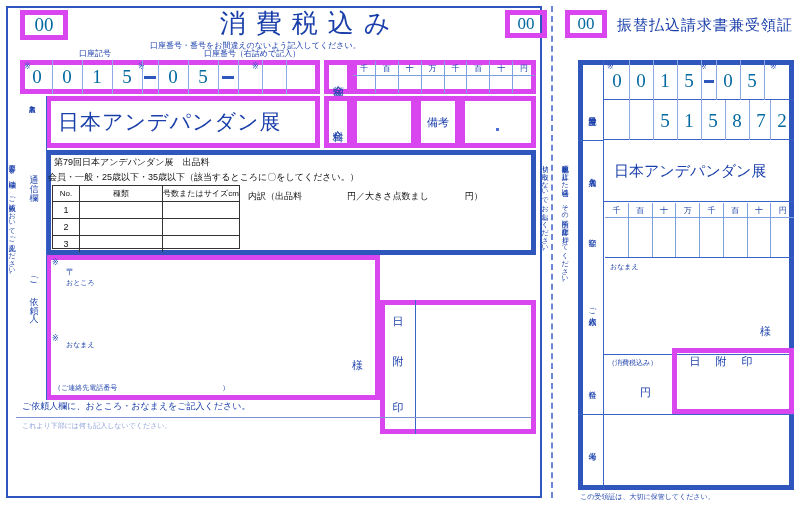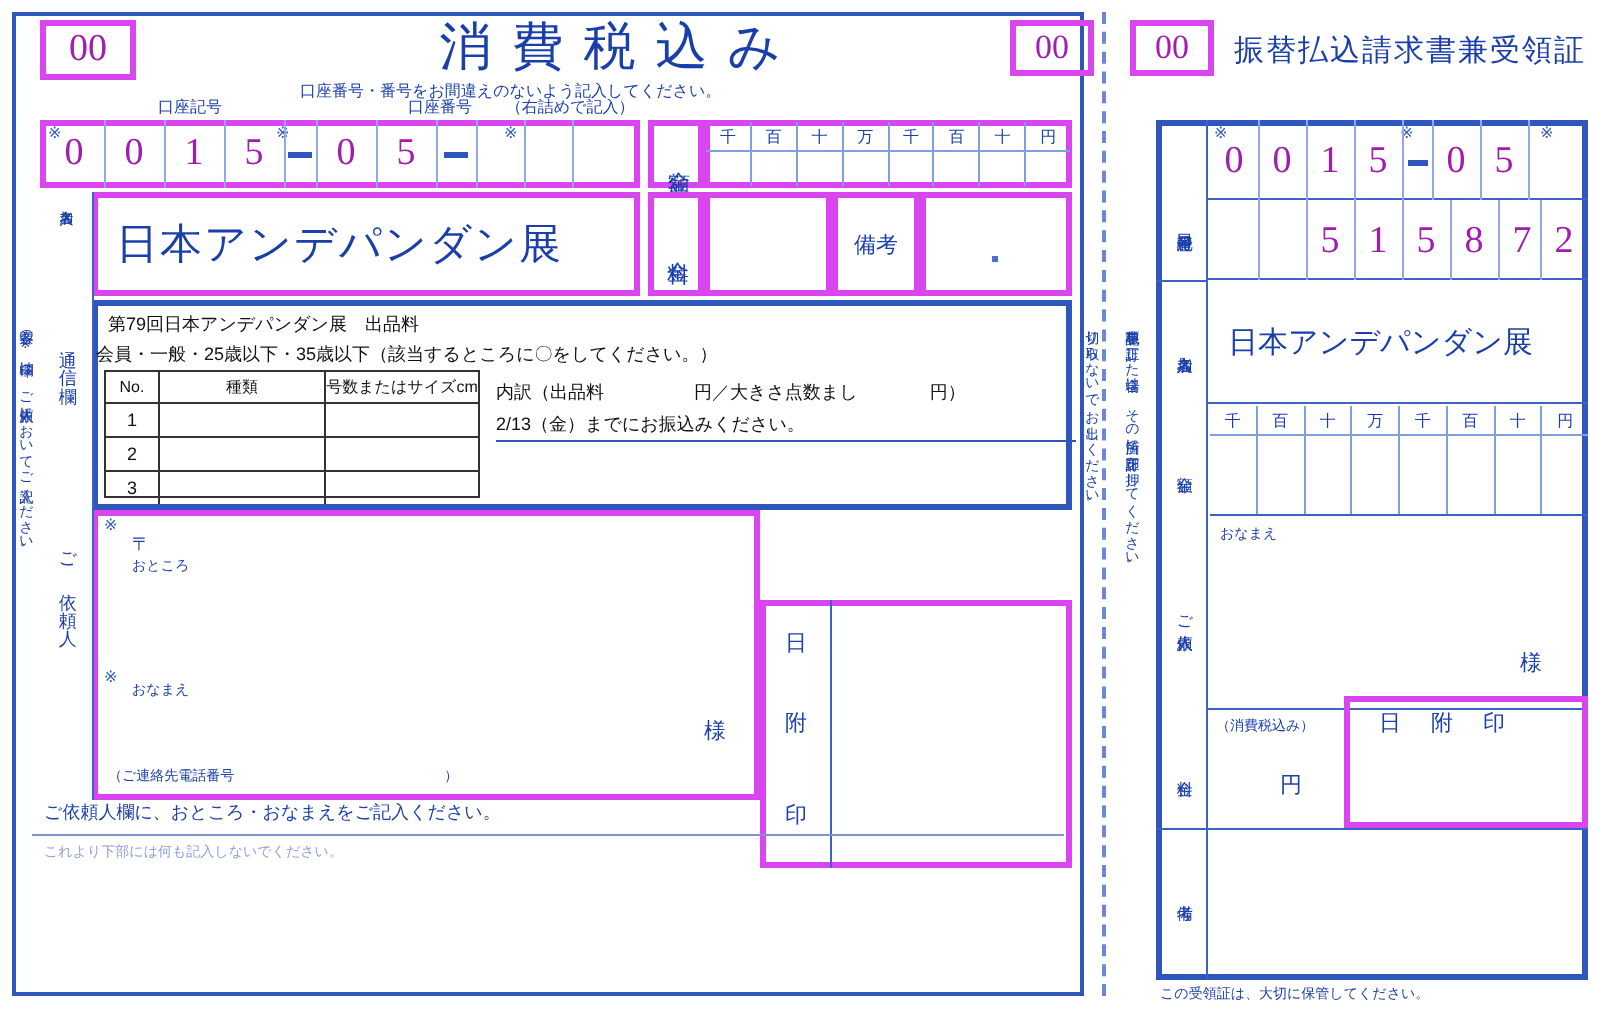--- a/index.html
+++ b/index.html
@@ -2,33 +2,33 @@
 <html><head>
 <meta charset="utf-8">
 <style>
   html,body{margin:0;padding:0;background:#fff;}
   body{width:800px;height:505px;overflow:hidden;font-family:"Liberation Sans","DejaVu Sans",sans-serif;color:#1a3faa;}
   #sheet{position:relative;width:800px;height:505px;}
 
   
   .abs{position:absolute;box-sizing:border-box;}
 
-  .bx{border:3px solid #d946ef;}
+  .bx{border:5px solid #d946ef;}
   .bx2{border:2px solid #2f56bd;}
 
   .vtext{writing-mode:vertical-rl;text-orientation:upright;}
   .center{display:flex;align-items:center;justify-content:center;text-align:center;}
   .vcenter{display:flex;align-items:center;}
 
   .tiny{font-size:7px;}
   .xs{font-size:8px;}
   .sm{font-size:9px;}
   .md{font-size:11px;}
 
-  .digit{font-family:"Liberation Serif","DejaVu Serif",serif;font-size:19px;color:#a21caf;text-align:center;}
+  .digit{font-family:"Liberation Serif","DejaVu Serif",serif;font-size:19px;color:#0369a1;text-align:center;}
   .bold{font-weight:normal;}
 
   .cellgrid{display:flex;}
   .cellgrid>div{flex:1;border-right:1px solid #7fa0e0;}
   .cellgrid>div:last-child{border-right:none;}
 
   .starmark{font-size:8px;color:#2f56bd;}
 </style>
 </head>
 <body>
@@ -49,21 +49,21 @@
 
   <div class="abs xs" style="left:150px;top:40px;width:390px;">口座番号・番号をお間違えのないよう記入してください。</div>
 
   <div class="abs bx" style="left:565px;top:10px;width:42px;height:28px;"></div>
   <div class="abs center digit" style="left:565px;top:10px;width:42px;height:28px;font-size:17px;">00</div>
 
   <div class="abs center" style="left:615px;top:12px;width:180px;height:26px;font-size:15px;letter-spacing:1px;font-family:'Liberation Serif',serif;">振替払込請求書兼受領証</div>
 
   <div class="abs xs center" style="left:60px;top:47px;width:70px;height:12px;">口座記号</div>
   <div class="abs xs center" style="left:185px;top:47px;width:70px;height:12px;">口座番号</div>
-  <div class="abs xs center" style="left:245px;top:47px;width:80px;height:12px;">（右詰めで記入）</div>
+  <div class="abs xs center" style="left:228px;top:47px;width:80px;height:12px;">（右詰めで記入）</div>
 
   <div class="abs bx" style="left:20px;top:60px;width:300px;height:34px;"></div>
 
   <div class="abs starmark" style="left:24px;top:62px;">※</div>
   <div class="abs starmark" style="left:138px;top:62px;">※</div>
   <div class="abs starmark" style="left:252px;top:62px;">※</div>
 
   <div class="abs digit center" style="left:22px;top:62px;width:30px;height:30px;">0</div>
   <div class="abs digit center" style="left:52px;top:62px;width:30px;height:30px;">0</div>
   <div class="abs digit center" style="left:82px;top:62px;width:30px;height:30px;">1</div>
@@ -146,21 +146,20 @@
       <div style="flex:1;height:16px;"></div>
     </div>
     <div style="display:flex;height:16px;font-size:9px;color:#111;">
       <div class="center" style="width:26px;border-right:1px solid #333;height:16px;">3</div>
       <div style="width:82px;border-right:1px solid #333;height:16px;"></div>
       <div style="flex:1;height:16px;"></div>
     </div>
   </div>
 
   <div class="abs sm" style="left:248px;top:190px;width:290px;color:#111;">内訳（出品料　　　　　円／大きさ点数まし　　　　円）</div>
-  <div class="abs sm" style="left:248px;top:206px;width:290px;color:#111;border-bottom:1px solid #2f56bd;padding-bottom:1px;display:inline-block;">2/13（金）までにお振込みください。</div>
 
   <div class="abs bx" style="left:46px;top:255px;width:334px;height:145px;"></div>
 
   <div class="abs starmark" style="left:52px;top:258px;">※</div>
   <div class="abs sm" style="left:66px;top:266px;">〒</div>
   <div class="abs tiny" style="left:66px;top:278px;">おところ</div>
   <div class="abs" style="left:66px;top:290px;width:300px;height:36px;"></div>
 
   <div class="abs starmark" style="left:52px;top:334px;">※</div>
   <div class="abs tiny" style="left:66px;top:340px;">おなまえ</div>

